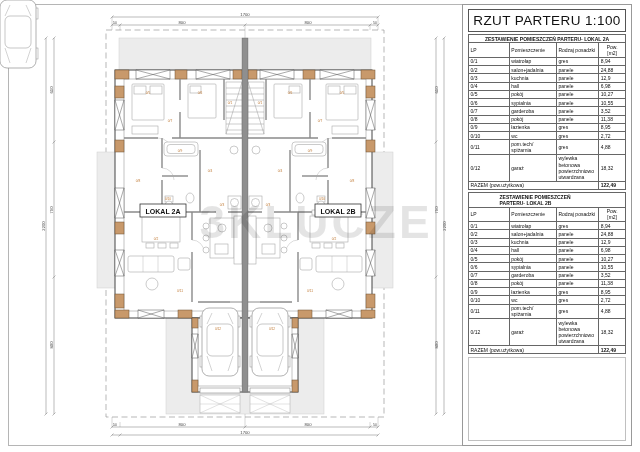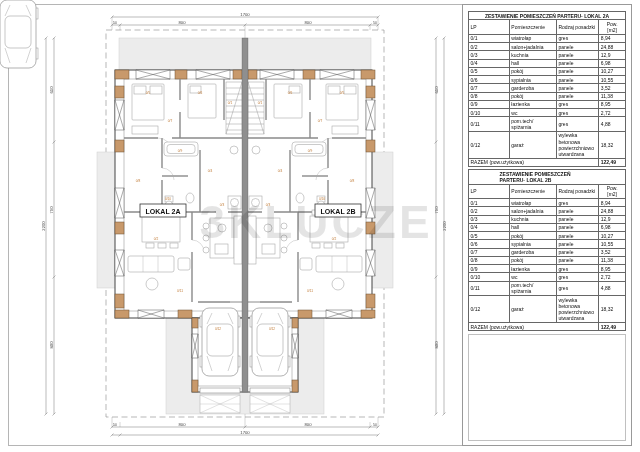--- a/index.html
+++ b/index.html
@@ -255,20 +255,21 @@
       <text x="52.5" y="210" transform="rotate(-90 52.5 210)">790</text>
       <text x="52.5" y="345" transform="rotate(-90 52.5 345)">800</text>
       <text x="445.5" y="226" transform="rotate(-90 445.5 226)">2200</text>
       <text x="437.5" y="90" transform="rotate(-90 437.5 90)">610</text>
       <text x="437.5" y="210" transform="rotate(-90 437.5 210)">790</text>
       <text x="437.5" y="345" transform="rotate(-90 437.5 345)">800</text>
     </g>
   </svg>
 
   <div id="panel">
+    <div id="title-box">RZUT PARTERU 1:100</div>
     <div id="tables-root">
         <table class="schedule">
           <colgroup>
             <col style="width: 26%;">
             <col style="width: 30%;">
             <col style="width: 27%;">
             <col style="width: 17%;">
           </colgroup>
           <tbody>
             <tr>

